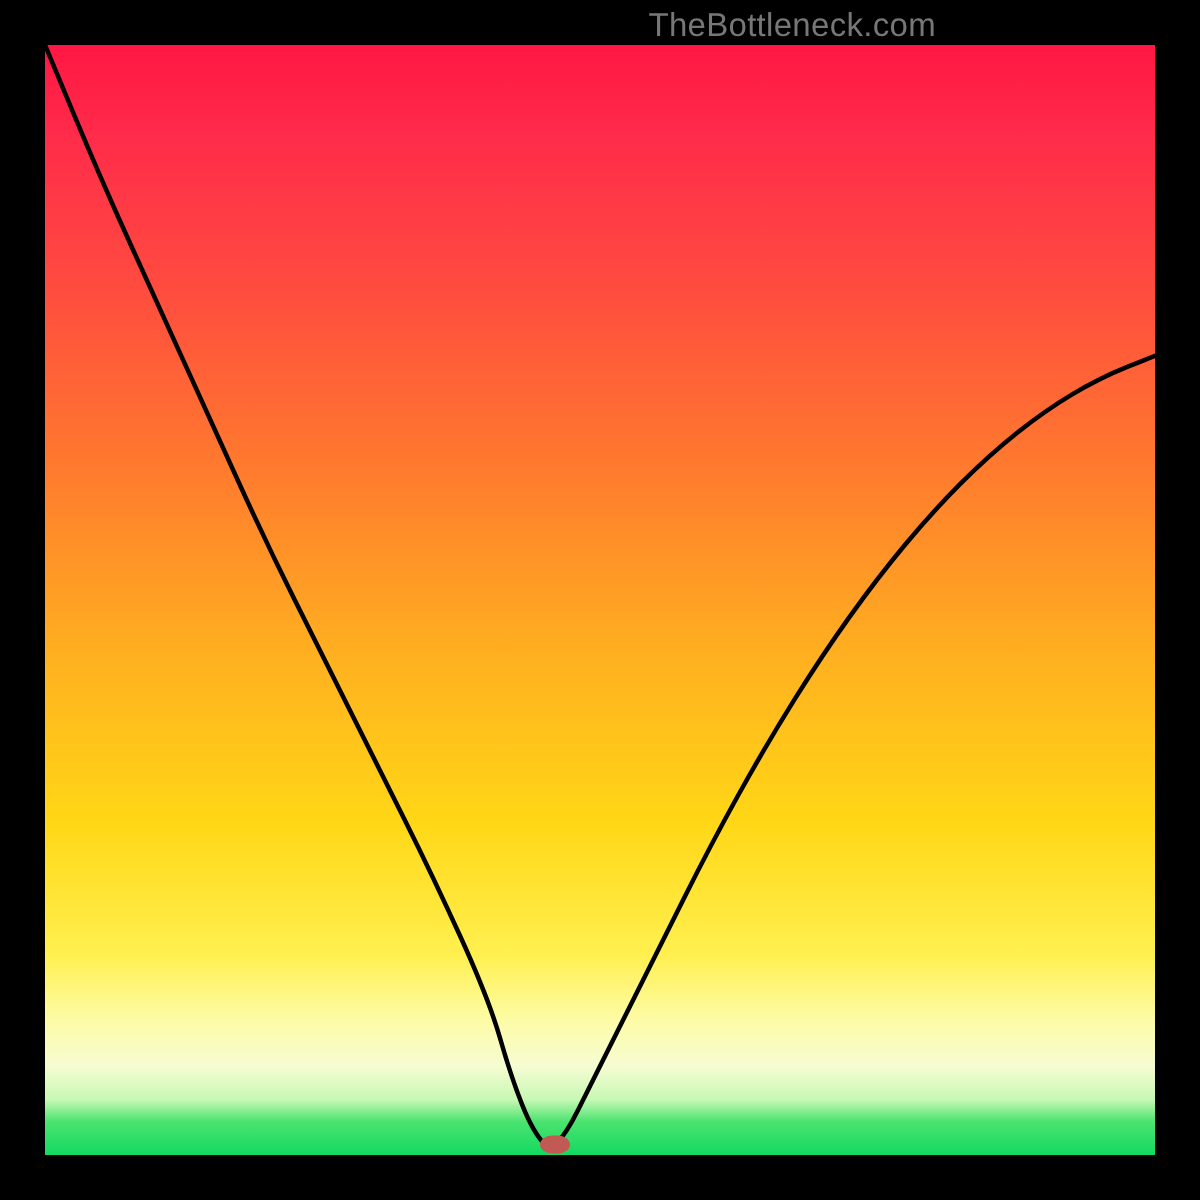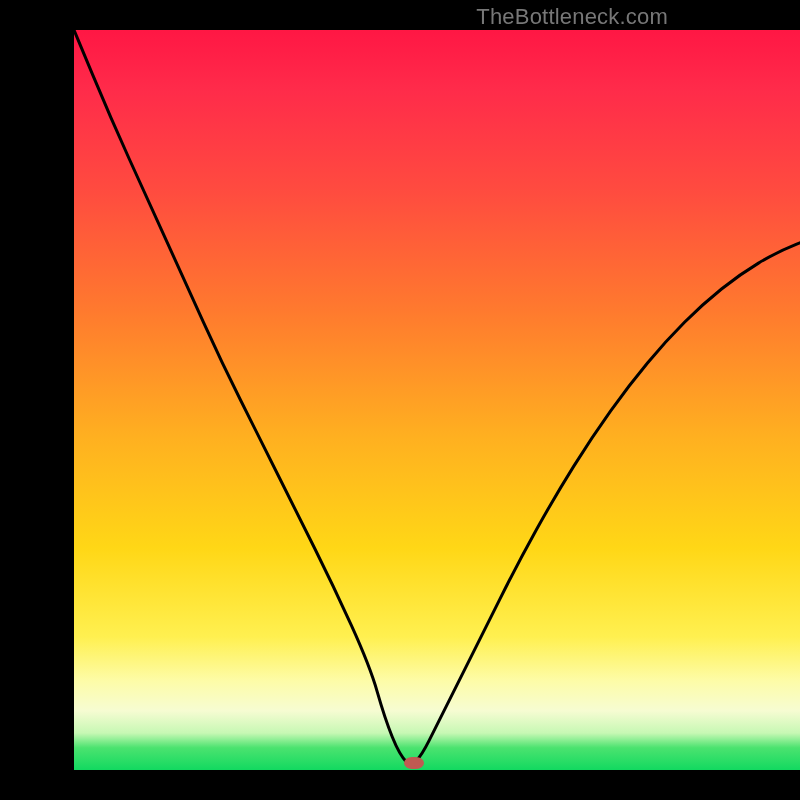--- a/index.html
+++ b/index.html
@@ -11,21 +11,20 @@
     overflow: hidden;
     font-family: Arial, Helvetica, sans-serif;
   }
   .frame {
     position: absolute;
     left: 0;
     top: 0;
     width: 636px;
     height: 800px;
     background: #000;
-    margin-left: 44px;
   }
   .plot {
     position: absolute;
     left: 30px;
     top: 30px;
     width: 740px;
     height: 740px;
     
     background: linear-gradient(
       to bottom,

